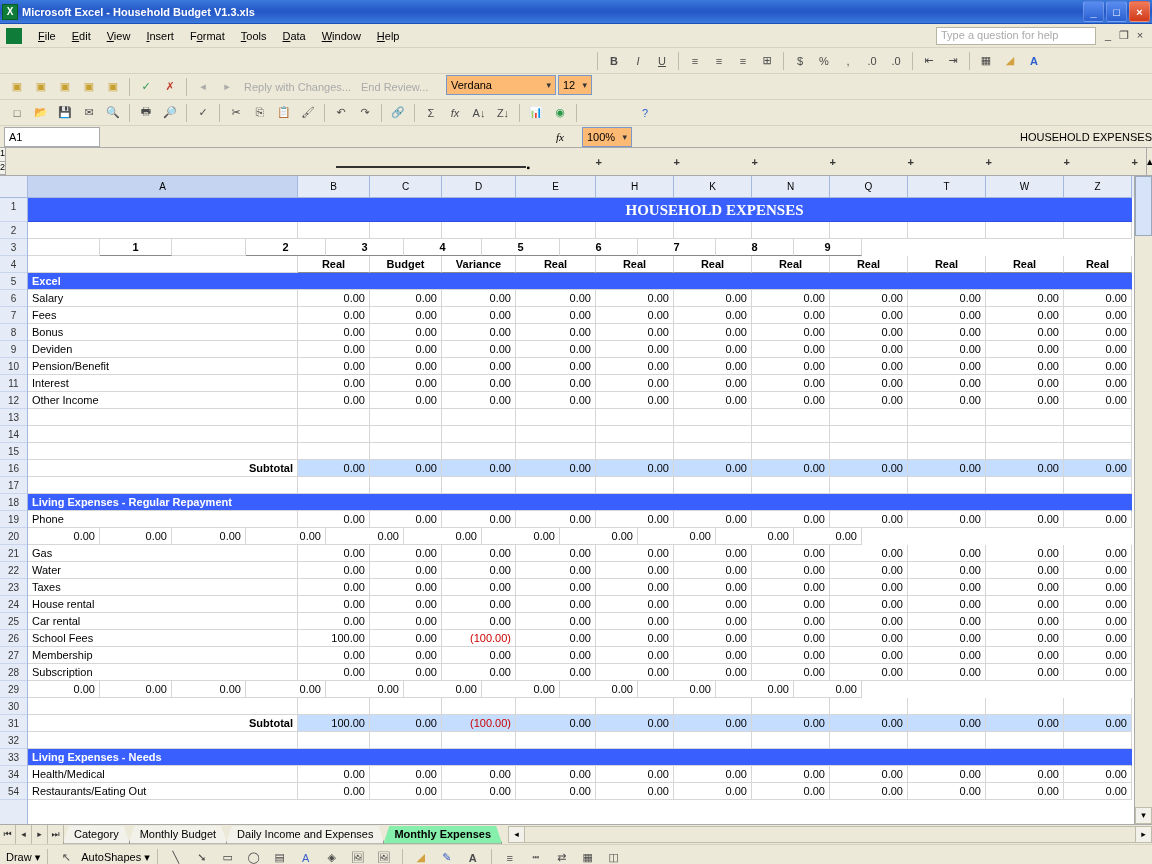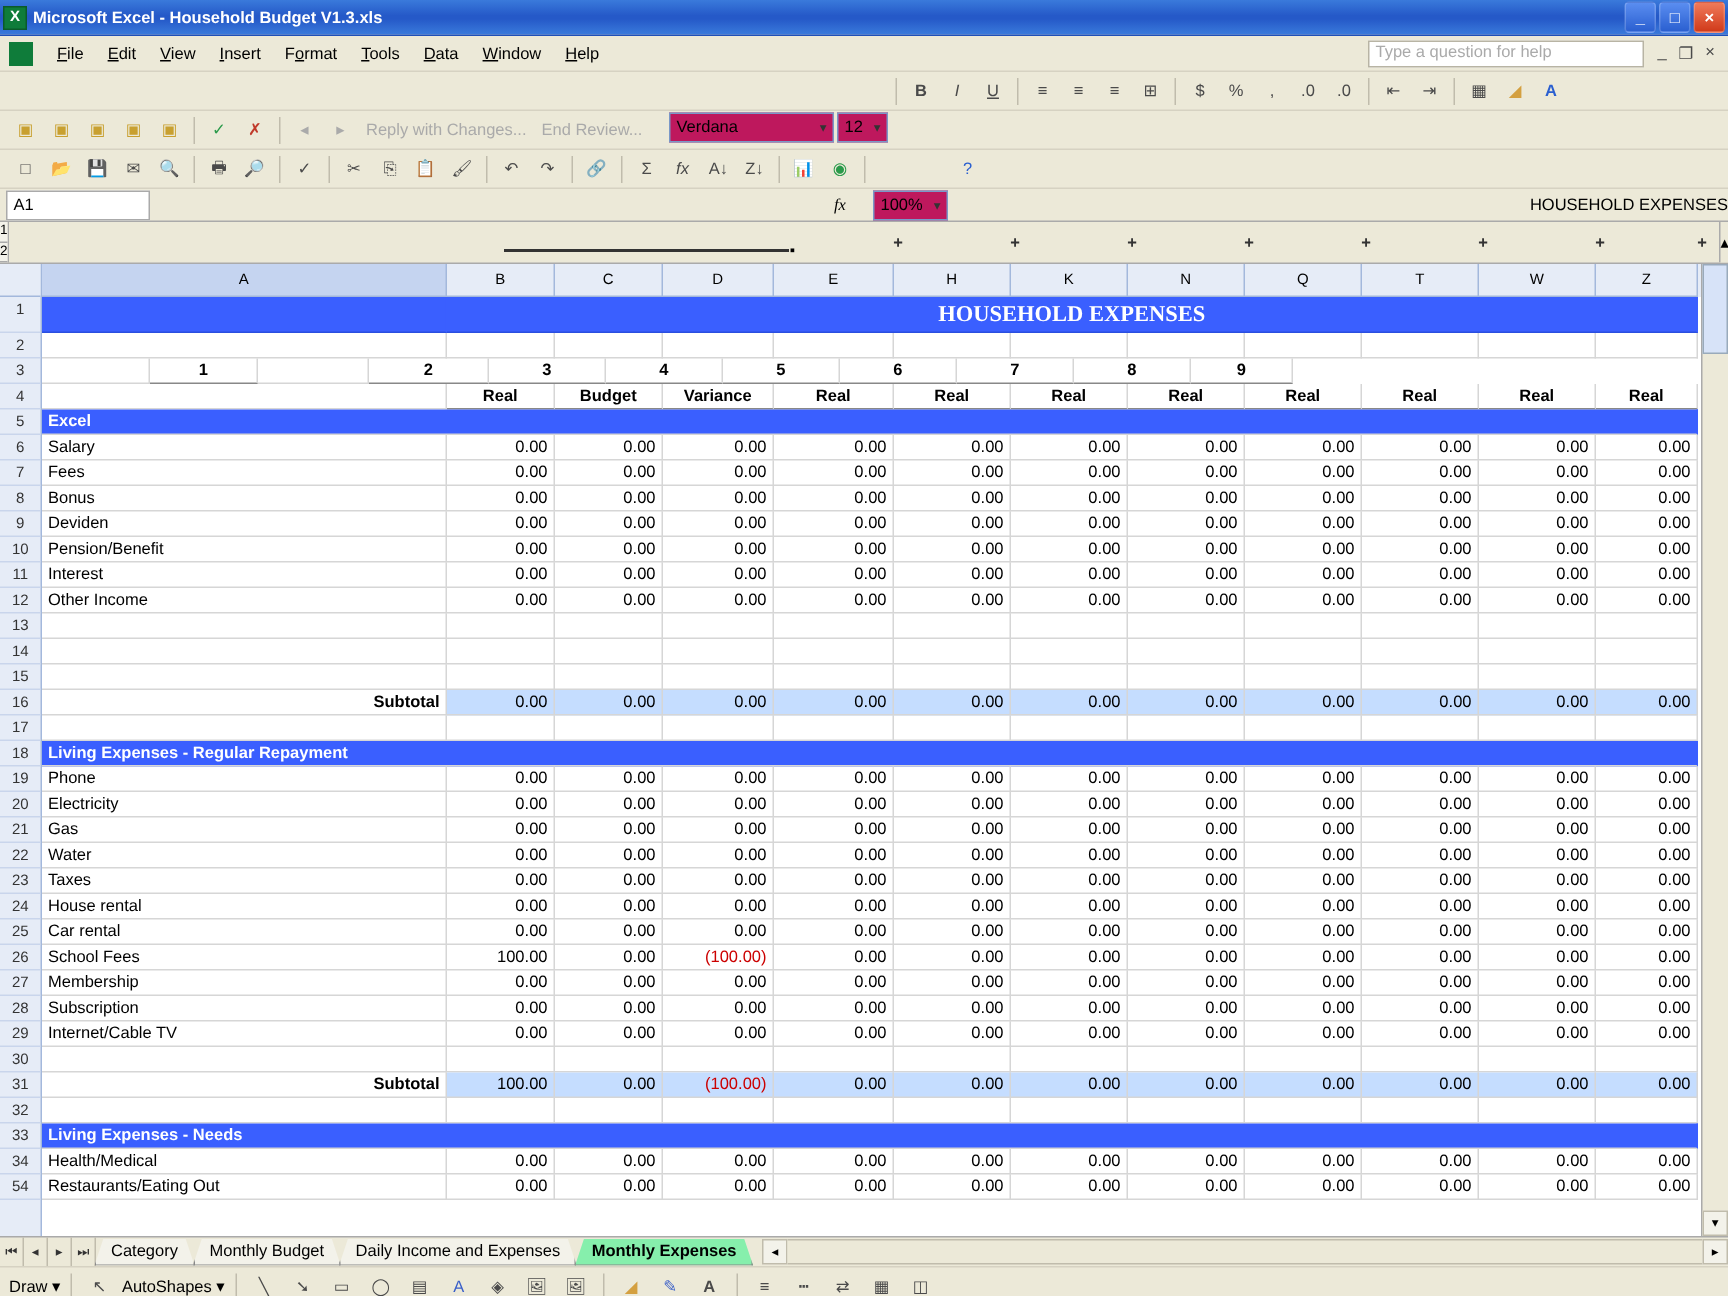--- a/index.html
+++ b/index.html
@@ -12,30 +12,30 @@
 .winbtns { display:flex; gap:2px; }
 .winbtn { width:21px; height:21px; border-radius:3px; display:flex; align-items:center; justify-content:center; color:#fff; font-weight:bold; border:1px solid #fff3; }
 .winbtn.min,.winbtn.max { background:linear-gradient(#5a8df0,#2a5fd0); }
 .winbtn.close { background:linear-gradient(#f07a5a,#d03a1a); }
 
 
 .menubar { height:24px; background:#ece9d8; display:flex; align-items:center; padding:0 6px; border-bottom:1px solid #d6d2c2; }
 .menubar .mlogo { width:16px; height:16px; background:#0f7c3a; margin-right:8px; }
 .menubar .mitem { padding:2px 8px; }
 .menubar .mitem u { text-decoration:underline; }
-.menubar .helpbox { margin-left:auto; width:184px; height:18px; border:1px solid #b8b4a4; background:#fff; color:#aaa; padding:1px 4px; }
+.menubar .helpbox { margin-left:auto; width:160px; height:18px; border:1px solid #b8b4a4; background:#fff; color:#aaa; padding:1px 4px; }
 .menubar .mdi { display:flex; gap:4px; margin-left:6px; color:#4a4a4a; }
 .menubar .mdi span { width:12px; text-align:center; cursor:default; }
 
 
 .toolzone { background:#ece9d8; }
 .tbrow { height:26px; display:flex; align-items:center; padding:0 6px; gap:2px; border-bottom:1px solid #d6d2c2; }
 .sep { width:1px; height:18px; background:#c0bcac; margin:0 3px; }
 .tbtn { width:22px; height:22px; display:flex; align-items:center; justify-content:center; color:#4a4a4a; border:1px solid transparent; }
-.tsel { height:20px; border:1px solid #7a98c8; background:#be185d; padding:0 18px 0 4px; display:flex; align-items:center; position:relative;margin-top:48px; }
+.tsel { height:20px; border:1px solid #7a98c8; background:#fdba74; padding:0 18px 0 4px; display:flex; align-items:center; position:relative;margin-top:48px; }
 .tsel::after { content:"▾"; position:absolute; right:4px; font-size:9px; color:#333; }
 .fontname { width:110px; margin-left:440px; }
 .fontsize { width:34px; }
 .disabled { color:#aaa !important; }
 
 
 .nbrow { height:22px; display:flex; align-items:center; background:#ece9d8; border-bottom:1px solid #aaa;justify-content:space-between; }
 .namebox { width:96px; height:20px; border:1px solid #aaa; background:#fff; margin-left:4px; padding:0 4px; display:flex; align-items:center; }
 .fxlab { margin:0 6px; font-style:italic; font-family:"Times New Roman",serif; }
 .fxval { color:#000; }
@@ -525,21 +525,20 @@
           <div class="cell wE num">0.00</div>
           <div class="cell wH num">0.00</div>
           <div class="cell wK num">0.00</div>
           <div class="cell wN num">0.00</div>
           <div class="cell wQ num">0.00</div>
           <div class="cell wT num">0.00</div>
           <div class="cell wW num">0.00</div>
           <div class="cell wZ num">0.00</div>
         </div>
         <div class="row">
-          <div class="cell wA label"> Electricity</div>
           <div class="cell wB num">0.00</div>
           <div class="cell wC num">0.00</div>
           <div class="cell wD num">0.00</div>
           <div class="cell wE num">0.00</div>
           <div class="cell wH num">0.00</div>
           <div class="cell wK num">0.00</div>
           <div class="cell wN num">0.00</div>
           <div class="cell wQ num">0.00</div>
           <div class="cell wT num">0.00</div>
           <div class="cell wW num">0.00</div>
@@ -651,21 +650,20 @@
           <div class="cell wE num">0.00</div>
           <div class="cell wH num">0.00</div>
           <div class="cell wK num">0.00</div>
           <div class="cell wN num">0.00</div>
           <div class="cell wQ num">0.00</div>
           <div class="cell wT num">0.00</div>
           <div class="cell wW num">0.00</div>
           <div class="cell wZ num">0.00</div>
         </div>
         <div class="row">
-          <div class="cell wA label"> Internet/Cable TV</div>
           <div class="cell wB num">0.00</div>
           <div class="cell wC num">0.00</div>
           <div class="cell wD num">0.00</div>
           <div class="cell wE num">0.00</div>
           <div class="cell wH num">0.00</div>
           <div class="cell wK num">0.00</div>
           <div class="cell wN num">0.00</div>
           <div class="cell wQ num">0.00</div>
           <div class="cell wT num">0.00</div>
           <div class="cell wW num">0.00</div>

